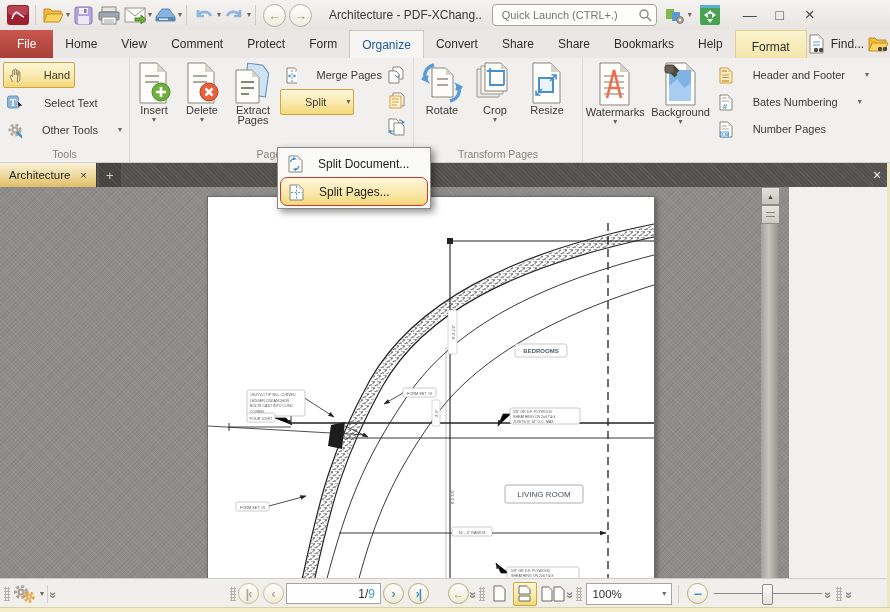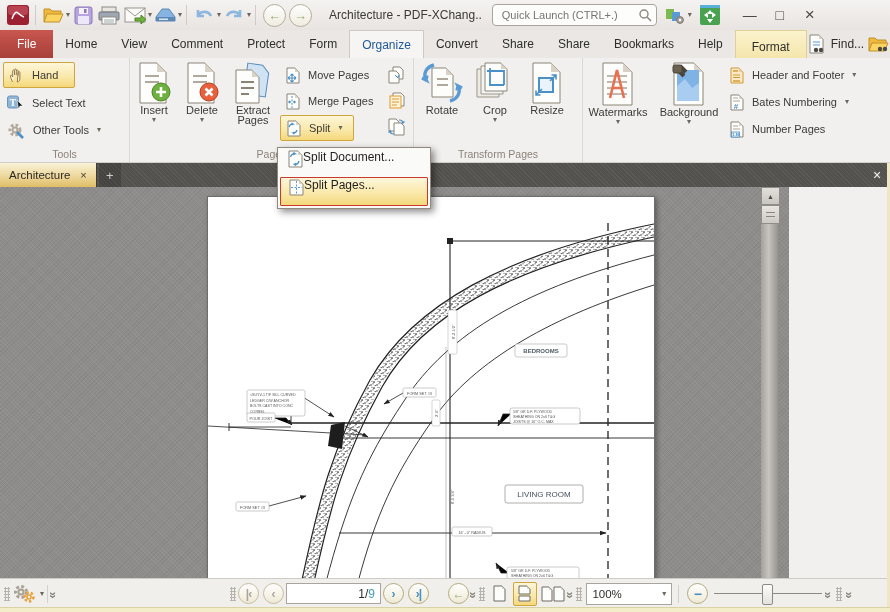--- a/index.html
+++ b/index.html
@@ -32,21 +32,21 @@
   .findgrp{margin-left:auto;display:flex;align-items:center;gap:4px;padding-right:6px;}
   .findgrp .lbl{font-size:12px;color:#2f2e2b;}
   
   .ribbon{position:absolute;left:0;top:58px;width:890px;height:104px;background:#f2f0ee;
     border-bottom:1px solid #d2cec9;display:flex;}
   .grp{position:relative;height:100%;border-right:1px solid #dcd8d3;}
   .grp-lbl{position:absolute;bottom:2px;left:0;width:100%;text-align:center;font-size:10.5px;color:#8b8379;}
   .r-lbl{font-size:11px;color:#3b3a37;white-space:nowrap;}
   .hl{background:linear-gradient(#fdf6da,#fae9ab 55%,#f5d87b);border:1px solid #cfa53e;border-radius:2px;}
   .bb{display:flex;flex-direction:column;align-items:center;padding-top:4px;}
-  .sb{display:flex;align-items:center;gap:8px;height:24px;padding:0 4px;}
+  .sb{display:flex;align-items:center;gap:20px;height:24px;padding:0 4px;}
   .tools-col{display:flex;flex-direction:column;gap:3px;padding:4px 3px 0 3px;}
   .mini{width:20px;height:22px;display:flex;align-items:center;justify-content:center;}
   
   .tabbar{position:absolute;left:0;top:163px;width:890px;height:24px;background:#53514d;
     background-image:repeating-linear-gradient(45deg,rgba(255,255,255,.06) 0 1px,transparent 1px 3px);
     display:flex;align-items:stretch;}
   .doctab{display:flex;align-items:center;gap:10px;padding:0 9px;font-size:11.5px;color:#2b2a27;
     background:linear-gradient(#faf3d8,#ecd globalThis88);background:linear-gradient(#faf3d8,#e9cf8a 70%,#dfbd66);
     border-right:1px solid #3c3b38;}
   .doctab .x{color:#3c3b32;font-size:11px;}
@@ -64,23 +64,23 @@
     background:linear-gradient(90deg,#a3a09d,#c7c4c0 45%,#96948f);}
   .vs-btn{width:17px;height:16px;background:linear-gradient(#e3e0dc,#c9c6c1);border:1px solid #8f8d89;
     display:flex;align-items:center;justify-content:center;font-size:7px;color:#4c4b48;}
   .vs-thumb{width:17px;height:17px;background:linear-gradient(#e8e5e1,#cdc9c4);border:1px solid #8f8d89;
     display:flex;align-items:center;justify-content:center;}
   .grip{width:9px;border-top:1px solid #8a8783;border-bottom:1px solid #8a8783;height:3px;}
   .edge-r{position:absolute;right:0;top:163px;width:3px;height:444px;background:#efe7c4;}
   
   .menu{position:absolute;left:277px;top:147px;width:148px;background:#fafaf9;border:1px solid #8f897f;
     box-shadow:3px 3px 7px rgba(0,0,0,.45);padding:2px;z-index:50;}
-  .mi{display:flex;align-items:flex-start;gap:0;height:27px;padding:0 6px;font-size:12px;color:#201f1d;}
+  .mi{display:flex;align-items:center;gap:15px;height:27px;padding:0 6px;font-size:12px;color:#201f1d;}
   .mi-hl{background:linear-gradient(#fdf6da,#fae9ab 55%,#f3d univers878);
-    background:linear-gradient(#fdf6da,#fae9ab 55%,#f5d87b);border:1px solid #c8392b;border-radius:1px;}
+    background:linear-gradient(#fdf6da,#fae9ab 55%,#f5d87b);border:1px solid #c8392b;border-radius:7px;}
   
   .statusbar{position:absolute;left:0;top:578px;width:890px;height:29px;background:#f1efec;
     border-top:1px solid #cfcBC6;border-top:1px solid #cfcbc6;font-size:11px;color:#3c3b38;}
   .cream{position:absolute;left:0;top:607px;width:890px;height:5px;background:#f3edca;border-top:1px solid #d9d2a4;}
   .sb-abs{position:absolute;top:0;height:29px;display:flex;align-items:center;}
   .dots{width:6px;height:14px;background-image:radial-gradient(#b6b2ac 1px,transparent 1.1px);
     background-size:3px 3px;}
   .nav-c{width:19px;height:19px;border-radius:50%;border:1px solid #b3aa7d;background:linear-gradient(#ffffff,#efe9d5);
     display:flex;align-items:center;justify-content:center;font-weight:bold;font-size:12px;color:#4690c2;margin:0 2px;}
   .nav-dis{color:#a7a49d;border-color:#c4bd9d;}
@@ -302,28 +302,20 @@
           <line x1="8" y1="32" x2="16" y2="32" stroke="#8a8578" stroke-width="2"></line>
           </svg>
         <span class="r-lbl">Extract</span>
         <span class="r-lbl" style="margin-top:-2px">Pages</span>
       </div>
       <div style="display:flex;flex-direction:column;gap:2px;padding-top:5px;width:106px">
         <div class="sb">
           <svg width="16" height="17">
             <path d="M3 1 h8 l4 4 v11 H3 z" fill="#fdfdfc" stroke="#8a8578"></path>
               <path d="M11 1 l4 4 h-4 z" fill="#d9d3c7"></path>
-            <path d="M8 7 v8 M4 11 h8 M8 7 l-1.7 1.7 M8 7 l1.7 1.7 M4 11 l1.7 -1.7 M4 11 l1.7 1.7 M12 11 l-1.7 -1.7 M12 11 l-1.7 1.7 M8 15 l-1.7 -1.7 M8 15 l1.7 -1.7" stroke="#4a90c8" stroke-width="1.1" fill="none"></path>
-            </svg>
-          <span class="r-lbl">Move Pages</span>
-        </div>
-        <div class="sb">
-          <svg width="16" height="17">
-            <path d="M3 1 h8 l4 4 v11 H3 z" fill="#fdfdfc" stroke="#8a8578"></path>
-              <path d="M11 1 l4 4 h-4 z" fill="#d9d3c7"></path>
             <line x1="8" y1="3" x2="8" y2="15" stroke="#4a90c8" stroke-dasharray="2 1.4"></line>
             <path d="M4 9 h2.6 M12 9 h-2.6 M6.6 9 l-1.4 -1.2 M6.6 9 l-1.4 1.2 M9.4 9 l1.4 -1.2 M9.4 9 l1.4 1.2" stroke="#4a90c8" stroke-width="1.1" fill="none"></path>
             </svg>
           <span class="r-lbl">Merge Pages</span>
         </div>
         <div class="sb hl" style="width:64px">
           <svg width="16" height="17">
             <path d="M3 1 h8 l4 4 v11 H3 z" fill="#fdfdfc" stroke="#8a8578"></path>
               <path d="M11 1 l4 4 h-4 z" fill="#d9d3c7"></path>
             <path d="M4 7 a4 4 0 0 1 4 -3 l-1.4 -1 M8 4 l-1.4 1 M12 10 a4 4 0 0 1 -4 3 l1.4 1 M8 13 l1.4 -1" stroke="#4a90c8" stroke-width="1.2" fill="none"></path>

